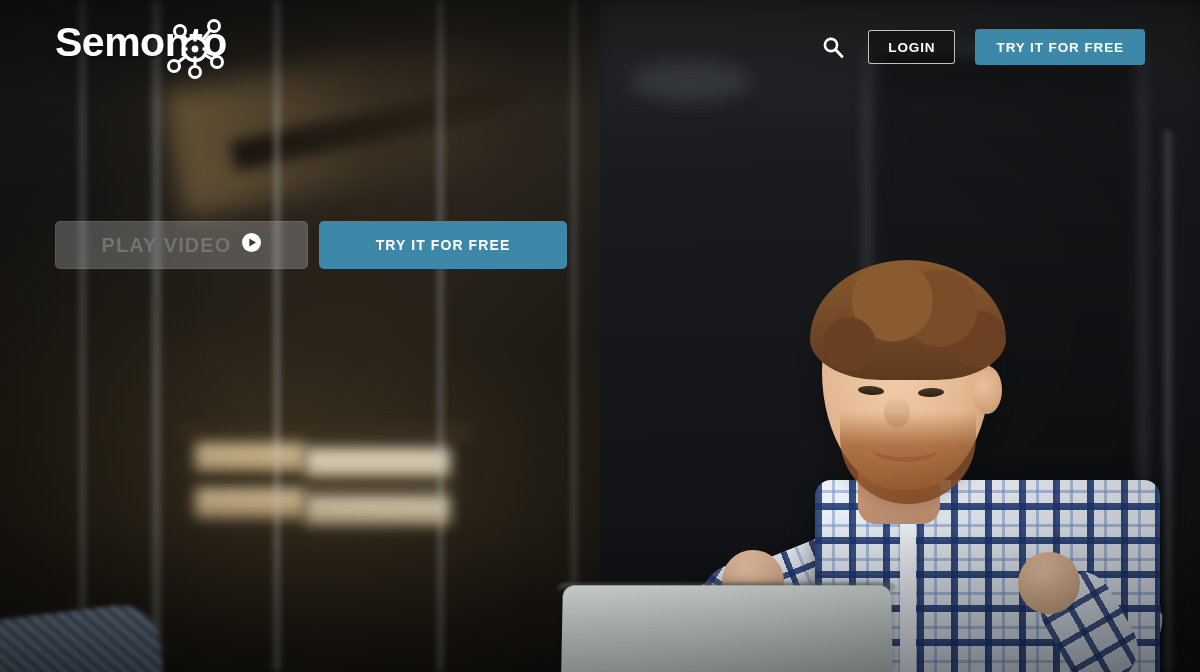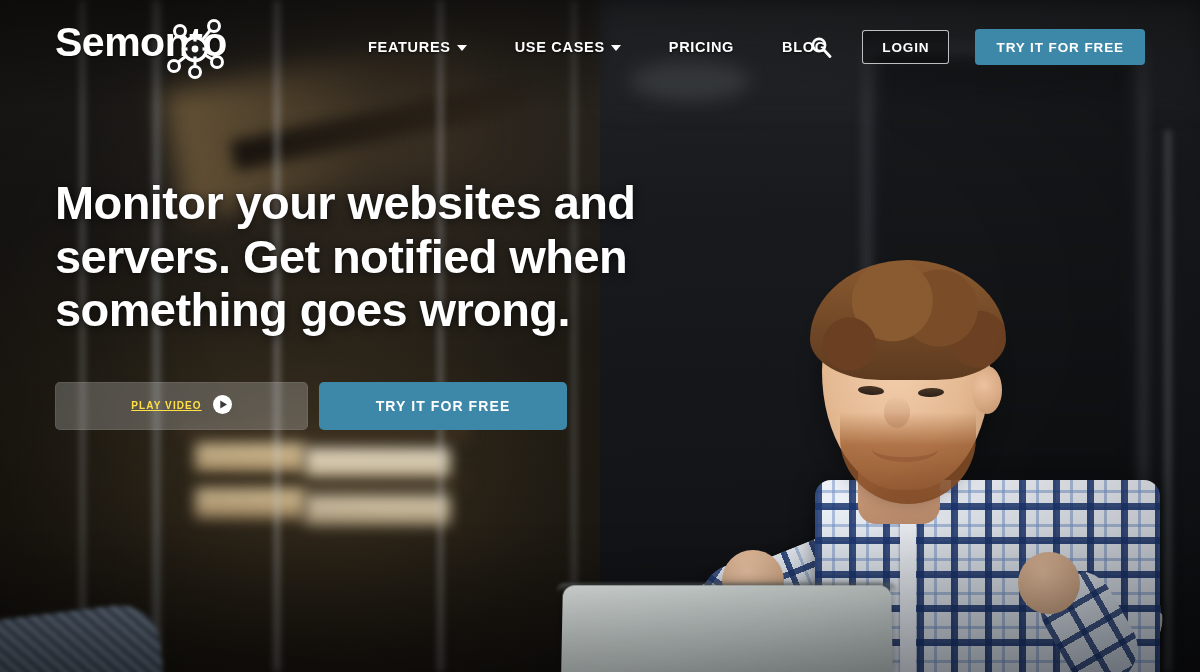--- a/index.html
+++ b/index.html
@@ -251,21 +251,21 @@
   .caret {
     width:0; height:0;
     border-left:5px solid transparent;
     border-right:5px solid transparent;
     border-top:6px solid #ffffff;
     margin-top:2px;
   }
 
   .header-right {
     position:absolute; right:55px; top:0; height:94px;
-    display:flex; align-items:center; gap:6px;
+    display:flex; align-items:center; gap:0;
   }
   .search-btn {
     width:34px; height:34px; display:flex; align-items:center; justify-content:center;
     cursor:pointer; margin-right:18px;
   }
   .btn-login {
     height:34px; padding:0 19px;
     display:flex; align-items:center; justify-content:center;
     border:1.6px solid rgba(222,222,222,0.85);
     border-radius:3px;
@@ -301,25 +301,24 @@
   }
   .hero-buttons {
     margin-top:45px;
     display:flex; gap:11px;
   }
   .btn-play {
     width:253px; height:48px;
     display:flex; align-items:center; justify-content:center; gap:11px;
     background:rgba(215,215,215,0.28);
     border-radius:5px;
-    color:#fde047; font-size:10px; font-weight:bold; letter-spacing:1.1px;
+    color:#737373; font-size:20px; font-weight:bold; letter-spacing:1.1px;
     cursor:pointer;
     backdrop-filter:blur(1px);
     box-shadow:inset 0 0 0 1px rgba(255,255,255,0.08);
-    text-decoration:underline;
   }
   .btn-try {
     width:248px; height:48px;
     display:flex; align-items:center; justify-content:center;
     background:#3d87a8; border-radius:5px;
     color:#ffffff; font-size:14px; font-weight:bold; letter-spacing:1.1px;
     cursor:pointer;
   }
 </style>
 </head>
@@ -408,51 +407,34 @@
             <circle cx="35" cy="35" r="3.4"></circle>
             <rect x="33.4" y="23.5" width="3.2" height="4"></rect>
             <rect x="33.4" y="42.5" width="3.2" height="4"></rect>
             <rect x="23.5" y="33.4" width="4" height="3.2"></rect>
             <rect x="42.5" y="33.4" width="4" height="3.2"></rect>
           </g>
         </svg>
       </span>
     </div>
 
-    <nav class="nav">
-      <div class="nav-item">
-        <span>FEATURES</span>
-        <span class="caret"></span>
-      </div>
-      <div class="nav-item">
-        <span>USE CASES</span>
-        <span class="caret"></span>
-      </div>
-      <div class="nav-item">
-        <span>PRICING</span>
-      </div>
-      <div class="nav-item">
-        <span>BLOG</span>
-      </div>
-    </nav>
 
     <div class="header-right">
       <div class="search-btn">
         <svg width="22" height="22" viewBox="0 0 22 22">
           <circle cx="9" cy="9" r="6.1" fill="none" stroke="#ffffff" stroke-width="2.6"></circle>
           <line x1="13.5" y1="13.5" x2="20" y2="20.5" stroke="#ffffff" stroke-width="2.8" stroke-linecap="round"></line>
         </svg>
       </div>
       <div class="btn-login">LOGIN</div>
       <div class="btn-cta-top">TRY IT FOR FREE</div>
     </div>
   </div>
 
   <div class="hero">
-    <h1 class="hero-title">Monitor your websites and servers. Get notified when something goes wrong.</h1>
 
     <div class="hero-buttons">
       <div class="btn-play">
         <span>PLAY VIDEO</span>
         <span>
           <svg width="19" height="19" viewBox="0 0 19 19">
             <circle cx="9.5" cy="9.5" r="9.5" fill="#ffffff"></circle>
             <polygon points="7.3,5.4 14,9.5 7.3,13.6" fill="#3a3a3a"></polygon>
           </svg>
         </span>

